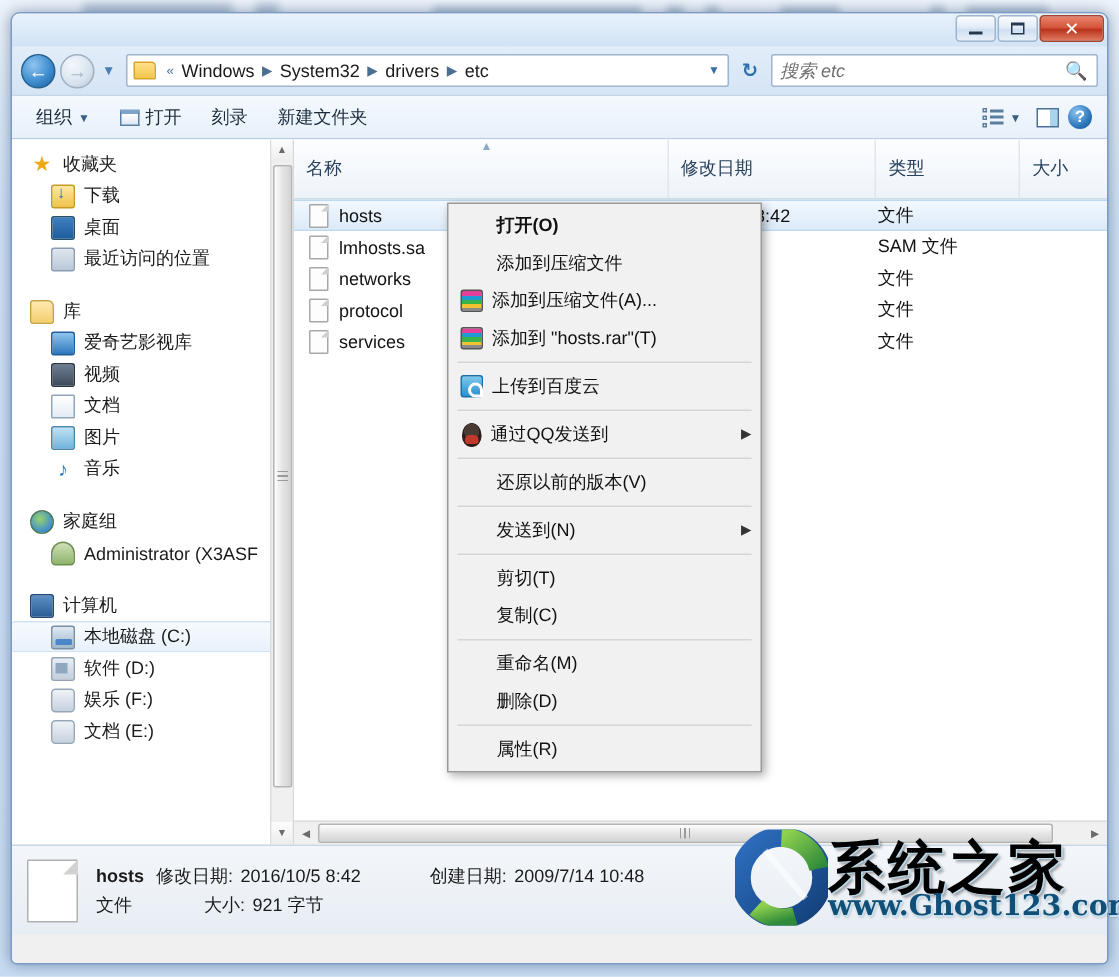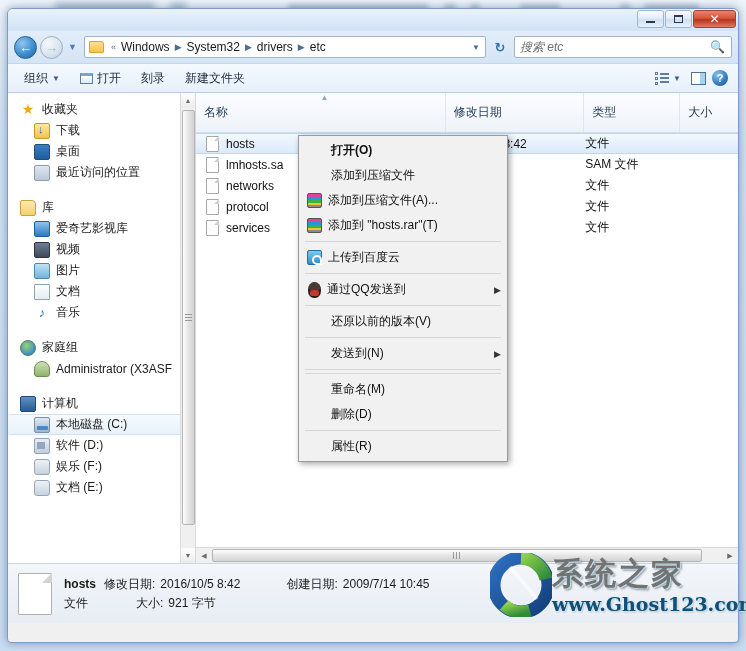--- a/index.html
+++ b/index.html
@@ -371,22 +371,22 @@
 
   
   #watermark {
     position: absolute; right: 6px; bottom: 24px;
     width: 250px; height: 78px; z-index: 60;
     pointer-events: none;
   }
   .wm-text1 {
     position: absolute; left: 62px; top: 4px;
     font-family: Liberation Serif, serif;
-    font-size: 31px; font-weight: bold; letter-spacing: 2px;
-    color: #737373;
+    font-size: 38px; font-weight: bold; letter-spacing: 2px;
+    color: #000000;
     text-shadow: 1px 1px 0 #b9d9ea, 2px 2px 2px rgba(0,0,0,.35);
   }
   .wm-text2 {
     position: absolute; left: 62px; top: 44px;
     font-family: "DejaVu Serif", serif;
     font-size: 19px; font-weight: bold;
     color: #0f4f78;
     text-shadow: 1px 1px 0 #c5e0ee, 1px 1px 2px rgba(0,0,0,.3);
   }
 </style>
@@ -514,26 +514,26 @@
         </div>
         <div class="nav-row child">
           <span class="ico ico-baofeng"></span>
           <span>爱奇艺影视库</span>
         </div>
         <div class="nav-row child">
           <span class="ico ico-video"></span>
           <span>视频</span>
         </div>
         <div class="nav-row child">
+          <span class="ico ico-docs"></span>
+          <span>文档</span>
+        </div>
+        <div class="nav-row child">
           <span class="ico ico-pics"></span>
           <span>图片</span>
-        </div>
-        <div class="nav-row child">
-          <span class="ico ico-docs"></span>
-          <span>文档</span>
         </div>
         <div class="nav-row child">
           <span class="ico ico-music">♪</span>
           <span>音乐</span>
         </div>
       </div>
       <div class="nav-gap"></div>
 
       <div class="nav-group">
         <div class="nav-row header">
@@ -655,21 +655,21 @@
   </div>
 
   <div id="details">
     <div class="dt-ico"></div>
     <div class="dt-text">
       <div class="dt-line">
         <span class="dt-name">hosts</span>
         <span>修改日期:</span>
         <span style="margin-left:5px;">2016/10/5 8:42</span>
         <span class="dt-col2">创建日期:</span>
-        <span style="margin-left:5px;">2009/7/14 10:45</span>
+        <span style="margin-left:5px;">2009/7/14 10:48</span>
       </div>
       <div class="dt-line">
         <span class="dt-sub1">文件</span>
         <span>大小:</span>
         <span style="margin-left:5px;">921 字节</span>
       </div>
     </div>
   </div>
 </div>
 
@@ -706,20 +706,28 @@
     <span class="mi-ico"></span>
     <span class="mi-label">还原以前的版本(V)</span>
   </div>
   <div class="msep"></div>
   <div class="mi">
     <span class="mi-ico"></span>
     <span class="mi-label">发送到(N)</span>
     <span class="mi-arrow">▶</span>
   </div>
   <div class="msep"></div>
+  <div class="mi">
+    <span class="mi-ico"></span>
+    <span class="mi-label">剪切(T)</span>
+  </div>
+  <div class="mi">
+    <span class="mi-ico"></span>
+    <span class="mi-label">复制(C)</span>
+  </div>
   <div class="msep"></div>
   <div class="mi">
     <span class="mi-ico"></span>
     <span class="mi-label">重命名(M)</span>
   </div>
   <div class="mi">
     <span class="mi-ico"></span>
     <span class="mi-label">删除(D)</span>
   </div>
   <div class="msep"></div>

